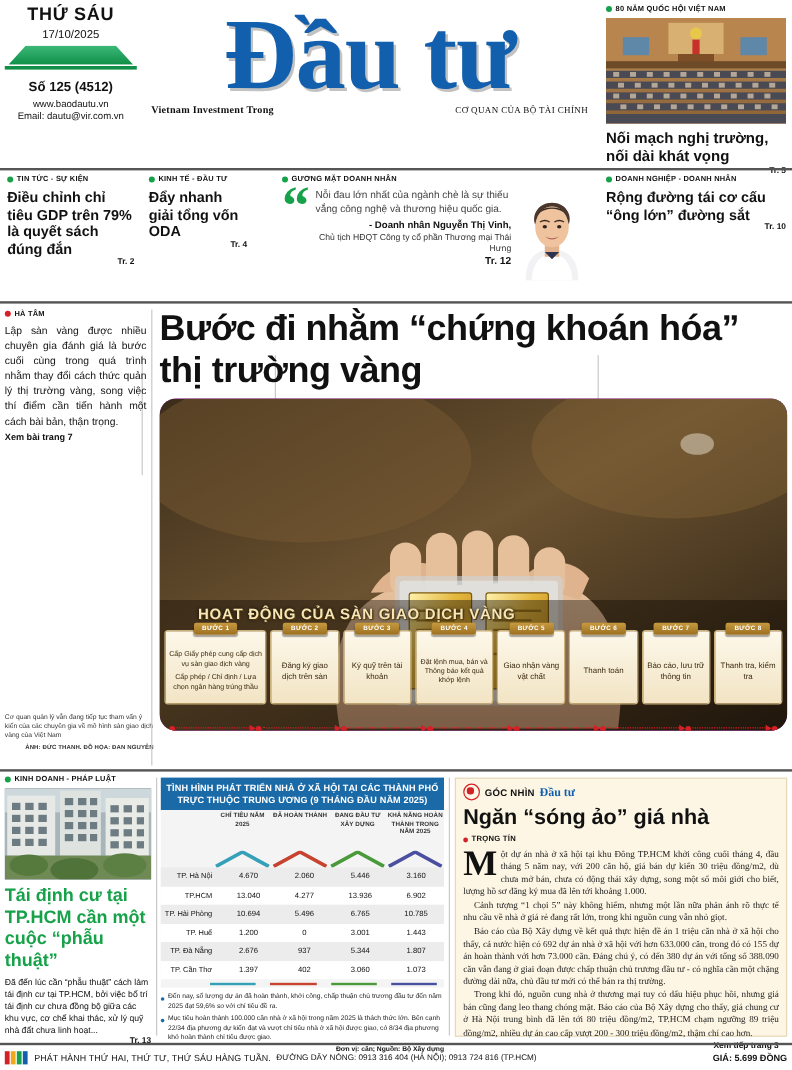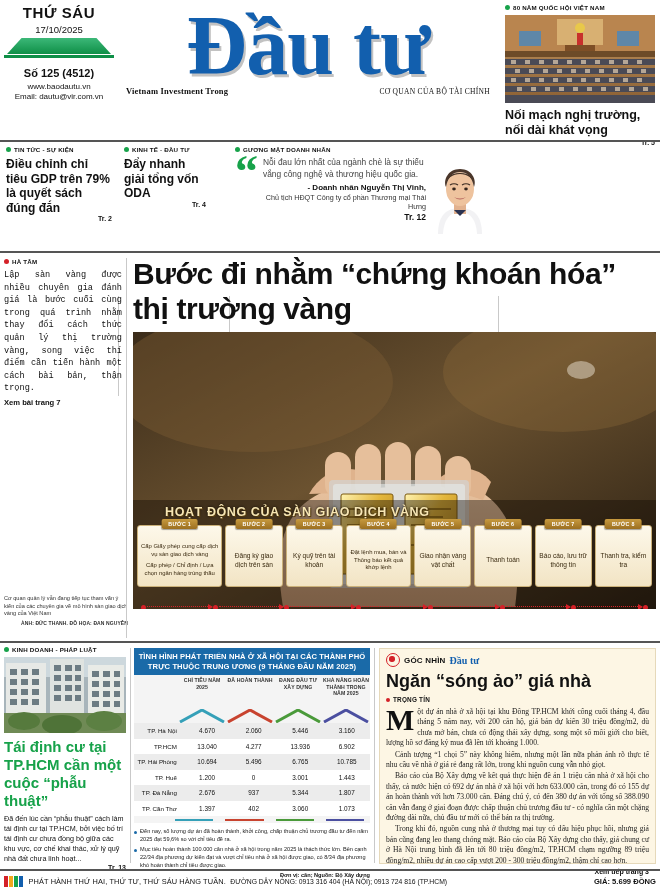--- a/index.html
+++ b/index.html
@@ -73,32 +73,32 @@
   .qattr{font-size:8px;font-weight:bold;text-align:right;margin-top:3px;color:#111;}
   .qattr2{font-size:7.2px;text-align:right;color:#333;margin-top:1px;}
   .qpg{font-size:8.5px;font-weight:bold;text-align:right;margin-top:1px;}
   .headshot{position:absolute;right:0;top:10px;width:60px;height:78px;overflow:hidden;}
 
   .rule-2{position:absolute;left:0;top:251px;width:660px;height:2px;background:#555;}
 
   
   .lead{position:absolute;left:0;top:256px;width:660px;height:385px;}
   .lead-left{position:absolute;left:4px;top:2px;width:118px;}
-  .lead-sum{font-size:8.6px;line-height:12.6px;text-align:justify;margin-top:4px;color:#111;font-family:Liberation Mono, monospace;}
+  .lead-sum{font-size:8.6px;line-height:12.6px;text-align:justify;margin-top:4px;color:#111;}
   .lead-see{font-size:7.6px;font-weight:bold;text-align:left;margin-top:3px;}
   .lead-cap{font-size:5.6px;line-height:7.6px;color:#333;position:absolute;left:4px;top:339px;width:124px;}
   .lead-credit{font-size:5px;font-weight:bold;text-align:right;color:#333;margin-top:2px;letter-spacing:.1px;}
 
   .vsep2{position:absolute;left:126px;top:258px;width:1px;height:380px;background:#c9c9c9;}
 
   .lead-main{position:absolute;left:133px;top:0px;width:523px;}
   .lead-title{font-size:30px;line-height:35px;font-weight:bold;color:#111;letter-spacing:-.4px;}
 
   .photo{position:relative;margin-top:6px;width:523px;height:277px;overflow:hidden;
-    background:#a21caf;}
+    background:#a21caf;border-radius:14px;}
 
   
   .ig{position:absolute;left:0;bottom:0;width:523px;height:104px;}
   .ig-title{position:absolute;left:32px;top:0;font-size:12.5px;font-weight:bold;
     color:#f7e6b4;letter-spacing:.6px;
     text-shadow:0 0 3px rgba(0,0,0,.85),1px 1px 0 #6b4b12;}
   .steps{position:absolute;left:4px;top:20px;width:515px;display:flex;gap:3px;}
   .step{position:relative;flex:1 1 0;background:linear-gradient(#fdf8ea,#f2e4c4);
     border:1px solid #cbb179;border-radius:3px;min-height:62px;
     display:flex;flex-direction:column;align-items:center;justify-content:center;
@@ -340,20 +340,28 @@
           <path d="M16 31 C13 24 18 13 30 13 C42 13 47 24 44 31 C42 20 36 16 30 16 C24 16 18 20 16 31 Z" fill="#4a362a"></path>
           <ellipse cx="24" cy="33" rx="1.8" ry="1.4" fill="#32241c"></ellipse>
           <ellipse cx="36" cy="33" rx="1.8" ry="1.4" fill="#32241c"></ellipse>
           <path d="M24 41 q6 5 12 0 q-6 3 -12 0 z" fill="#b5635c"></path>
           <path d="M20 29 q4 -2.5 8 0" stroke="#3a2b22" stroke-width="1.2" fill="none"></path>
           <path d="M32 29 q4 -2.5 8 0" stroke="#3a2b22" stroke-width="1.2" fill="none"></path>
         </svg>
       </div>
     </div>
 
+    <div class="t-col t4">
+      <div class="kicker">
+        <span class="dot"></span>
+        <span>DOANH NGHIỆP - DOANH NHÂN</span>
+      </div>
+      <div class="t-title">Rộng đường tái cơ cấu “ông lớn” đường sắt</div>
+      <div class="pg">Tr. 10</div>
+    </div>
 
     <div class="vsep" style="left:118px;"></div>
     <div class="vsep" style="left:229px;"></div>
     <div class="vsep" style="left:498px;"></div>
   </div>
 
   <div class="rule-2"></div>
 
   <div class="lead">
 

